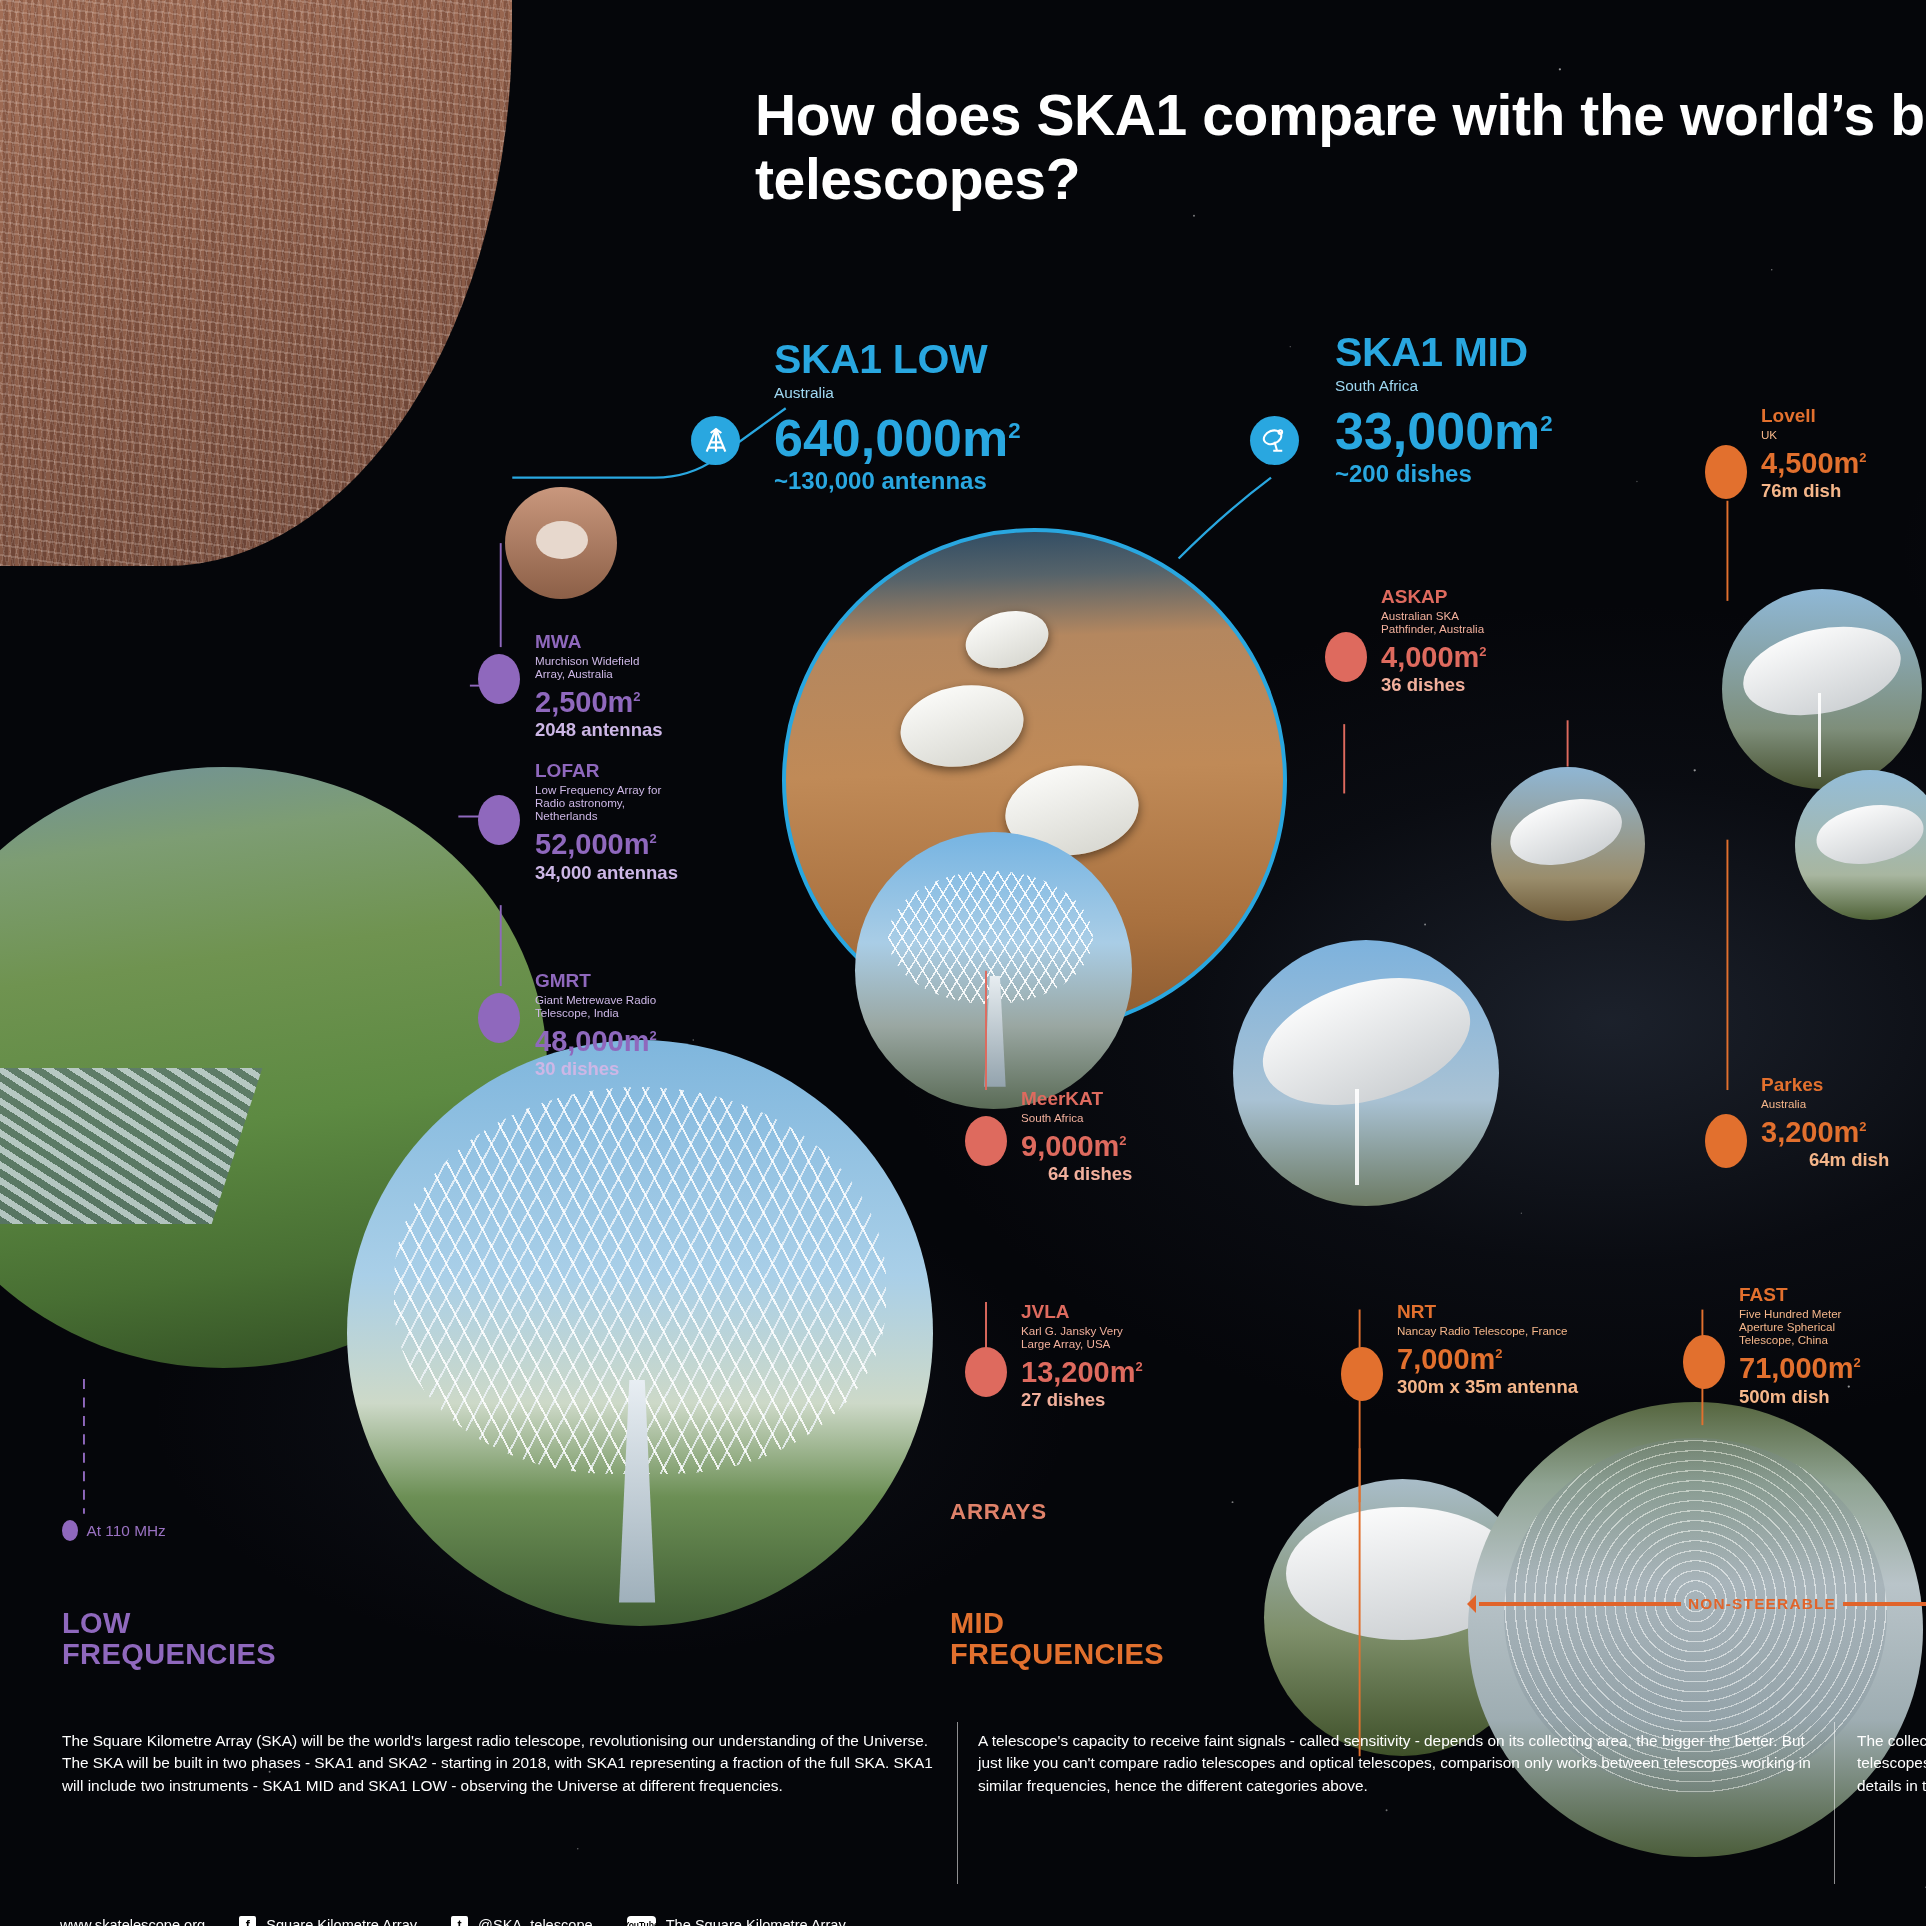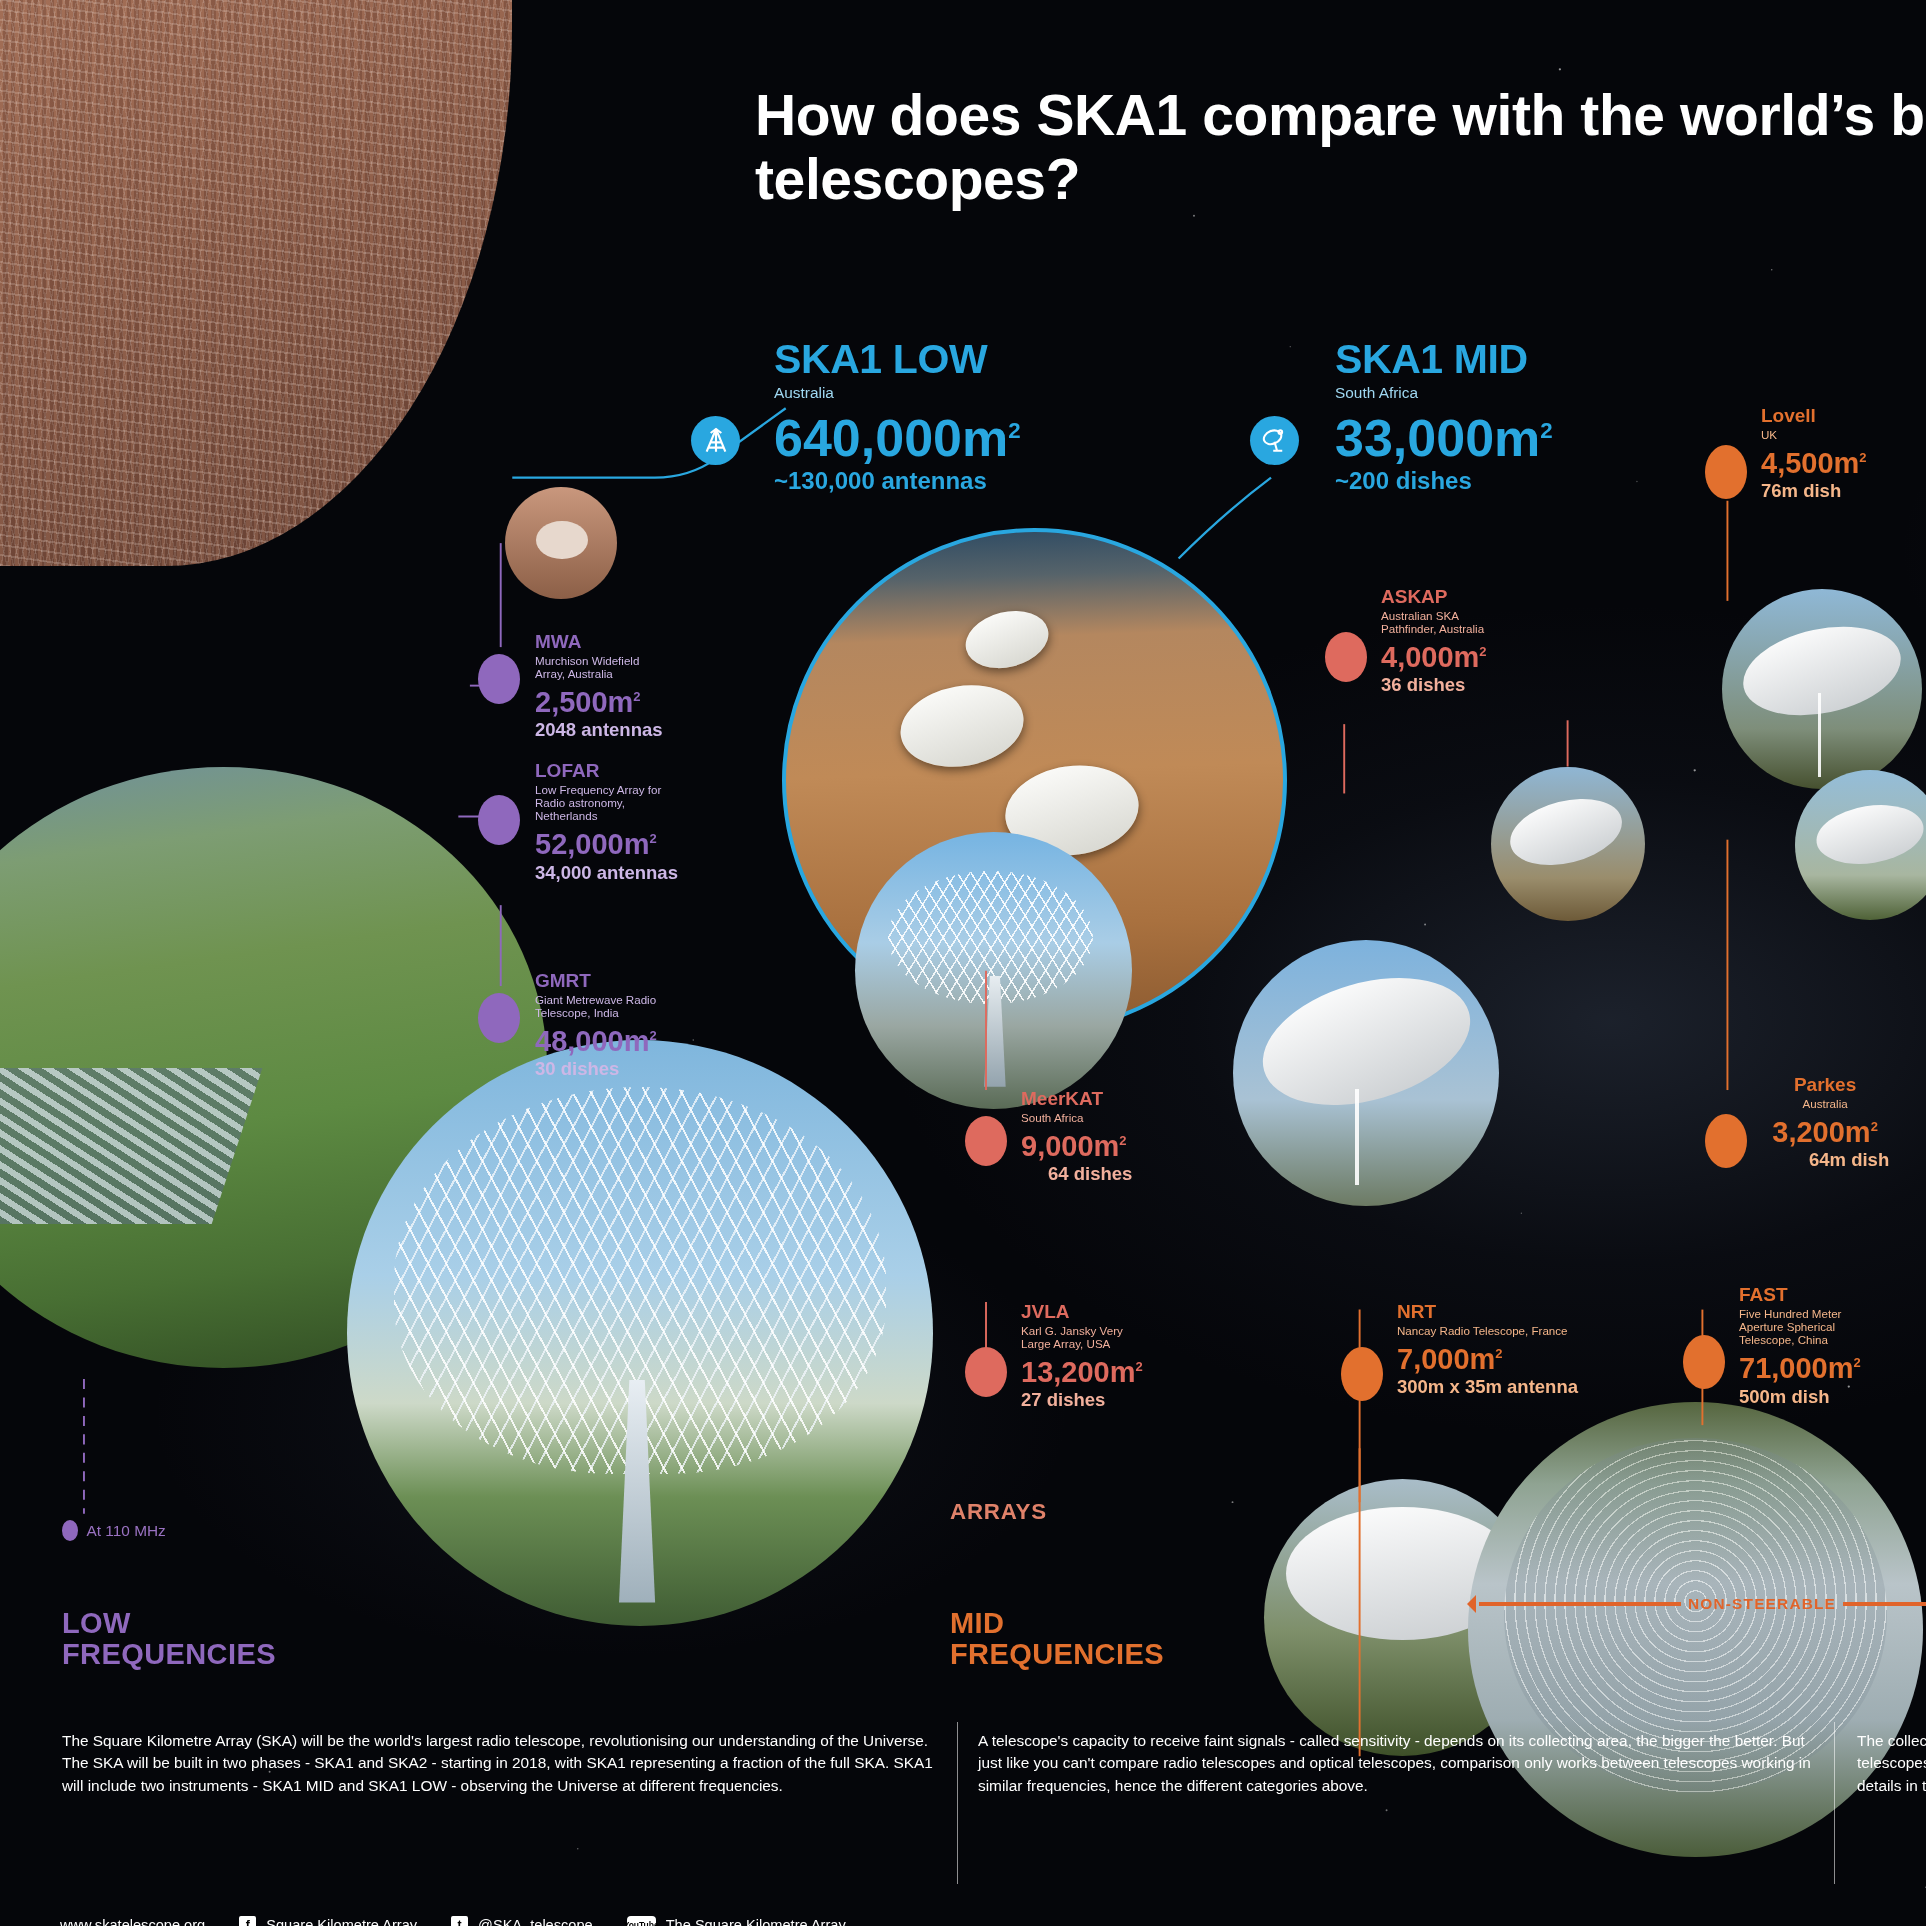--- a/index.html
+++ b/index.html
@@ -310,21 +310,21 @@
     <div class="hval"><span>640,000m</span><sup>2</sup></div>
     <div class="hsub">~130,000 antennas</div>
   </div>
   <div class="hero-badge" style="left:691px;top:416px;">
     <svg width="32" height="32" viewBox="0 0 24 24" fill="none" stroke="#ffffff" stroke-width="1.6">
       <path d="M12 3 L5 20 M12 3 L19 20 M7.5 13 H16.5 M6.2 17 H17.8 M12 3 V20"></path>
       <path d="M8 6 L12 3 L16 6"></path>
     </svg>
   </div>
 
-  <div class="hero" style="left:1335px;top:339px;">
+  <div class="hero" style="left:1335px;top:332px;">
     <div class="hname">SKA1 MID</div>
     <div class="hloc">South Africa</div>
     <div class="hval"><span>33,000m</span><sup>2</sup></div>
     <div class="hsub">~200 dishes</div>
   </div>
   <div class="hero-badge" style="left:1250px;top:416px;">
     <svg width="31" height="31" viewBox="0 0 24 24" fill="none" stroke="#ffffff" stroke-width="1.6">
       <ellipse cx="10.5" cy="9.5" rx="7" ry="5" transform="rotate(-22 10.5 9.5)"></ellipse>
       <path d="M12 13 L14 20 M11 20 H18"></path>
       <circle cx="16.5" cy="5.5" r="1.4"></circle>
@@ -401,21 +401,21 @@
     </div>
   </div>
 
   <div class="tele" style="left:2105px;top:406px;">
     
     
   </div>
 
   <div class="tele" style="left:1705px;top:1075px;">
     <div class="dot" style="left:0;top:39px;width:42px;height:54px;background:#e2702e;"></div>
-    <div class="txt" style="left:56px;top:0;text-align:center;">
+    <div class="txt" style="left:56px;top:0;">
       <div class="t-name" style="color:#e2702e;">Parkes</div>
       <div class="t-sub" style="color:#f5b68a;">Australia</div>
       <div class="t-val" style="color:#e2702e;"><span>3,200m</span><sup>2</sup></div>
       <div class="t-cnt" style="color:#f5b68a;margin-left:48px;">64m dish</div>
     </div>
   </div>
 
   <div class="tele" style="left:2086px;top:1075px;">
     
     

